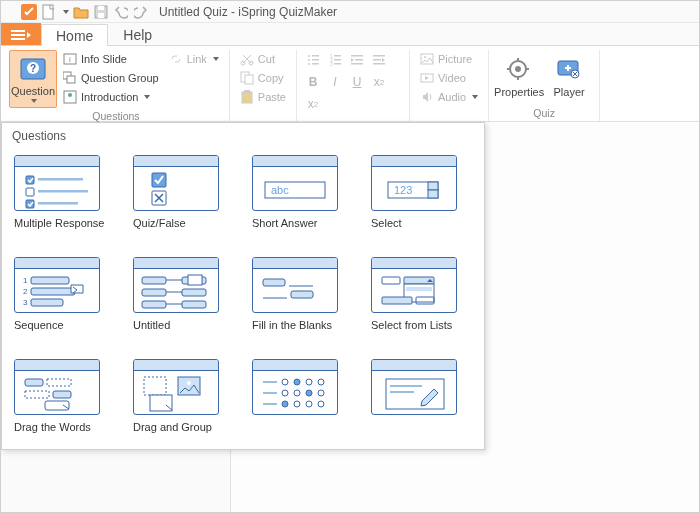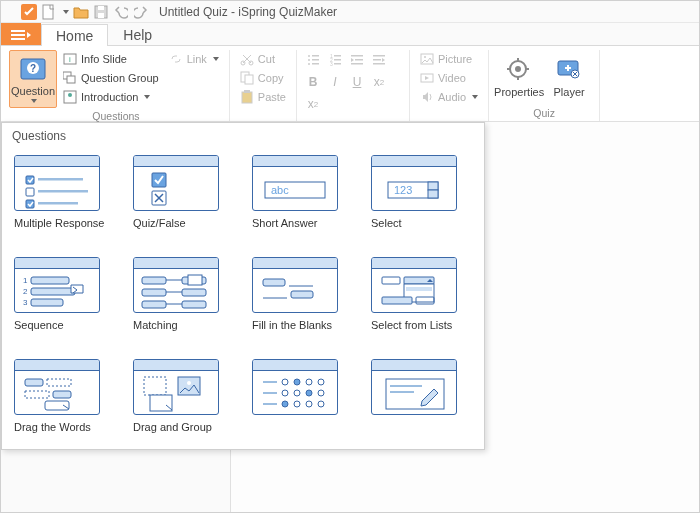--- a/index.html
+++ b/index.html
@@ -411,21 +411,21 @@
                 <rect x="0" y="14" width="24" height="7" rx="2" fill="#cfe1f5" stroke="#3a68a8"></rect>
                 <rect x="40" y="14" width="24" height="7" rx="2" fill="#cfe1f5" stroke="#3a68a8"></rect>
                 <path d="M24 17 h16" stroke="#3a68a8"></path>
                 <rect x="0" y="26" width="24" height="7" rx="2" fill="#cfe1f5" stroke="#3a68a8"></rect>
                 <rect x="40" y="26" width="24" height="7" rx="2" fill="#cfe1f5" stroke="#3a68a8"></rect>
                 <path d="M24 29 h16" stroke="#3a68a8"></path>
                 <rect x="46" y="0" width="14" height="10" fill="#fff" stroke="#3a68a8"></rect>
               </g>
             </svg>
         </div>
-        <span class="qlabel">Matching</span>
+        <span class="qlabel">Untitled</span>
       </div>
 
       <div class="qitem">
         <div class="qcard">
             <div class="top"></div>
           <svg width="86" height="45">
               <g transform="translate(10,10)">
                 <rect x="0" y="0" width="22" height="7" rx="2" fill="#cfe1f5" stroke="#3a68a8"></rect>
                 <line x1="26" y1="7" x2="50" y2="7" stroke="#3a68a8"></line>
                 <line x1="0" y1="19" x2="24" y2="19" stroke="#3a68a8"></line>

